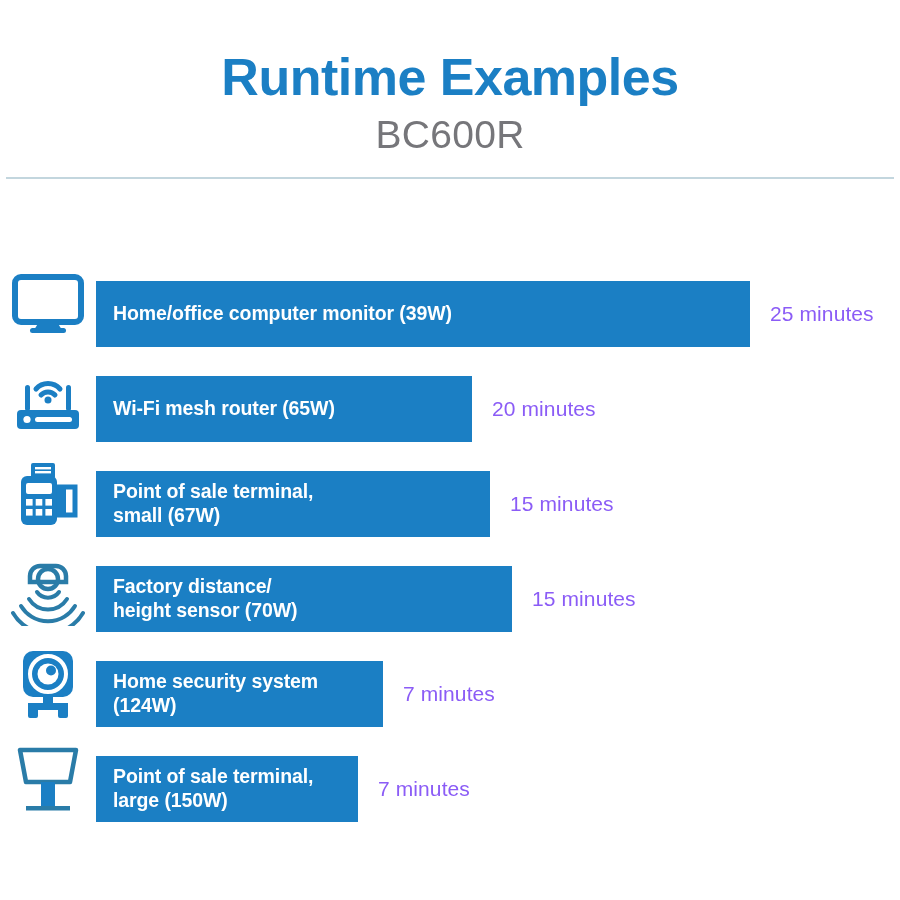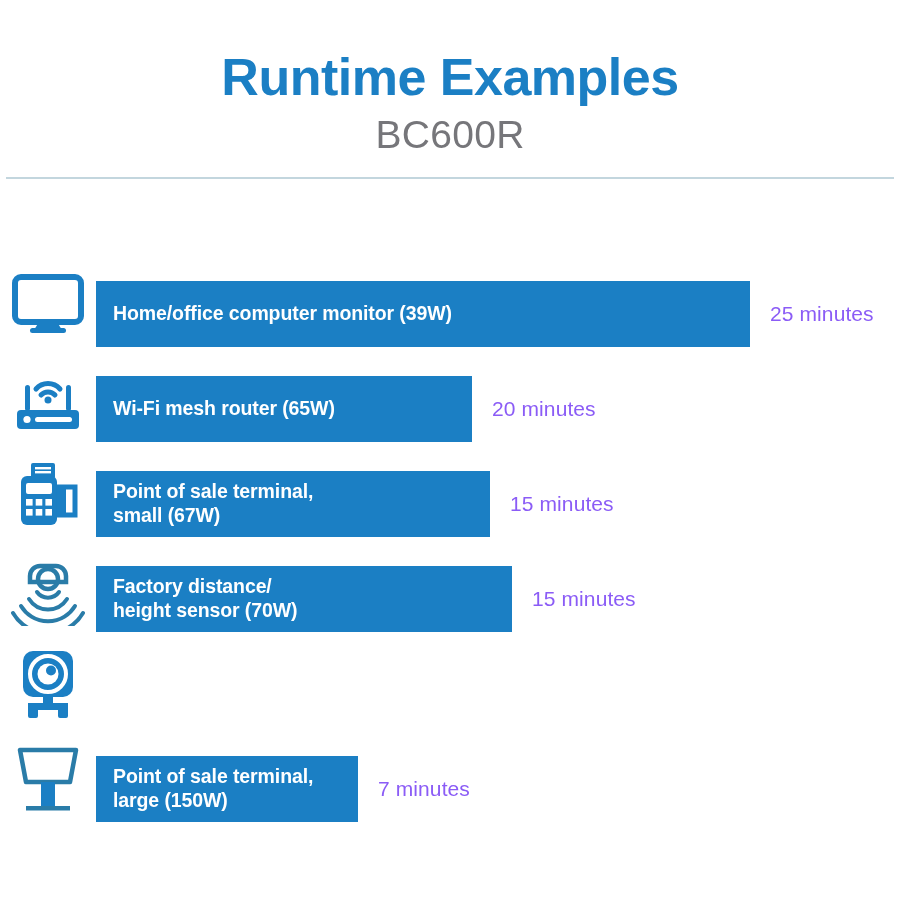--- a/index.html
+++ b/index.html
@@ -211,20 +211,27 @@
     <div class="icon-cell">
       <svg width="68" height="72" viewBox="0 0 68 72">
         <rect x="9" y="3" width="50" height="46" rx="10" ry="10" fill="#1b7fc4"></rect>
         <circle cx="34" cy="26" r="18" fill="none" stroke="#ffffff" stroke-width="4"></circle>
         <circle cx="34" cy="26" r="10.5" fill="#ffffff"></circle>
         <circle cx="37" cy="22.5" r="5" fill="#1b7fc4"></circle>
         <rect x="29" y="48" width="10" height="7" fill="#1b7fc4"></rect>
         <path d="M14 55 L54 55 L54 68 A2 2 0 0 1 52 70 L46 70 A2 2 0 0 1 44 68 L44 62 L24 62 L24 68 A2 2 0 0 1 22 70 L16 70 A2 2 0 0 1 14 68 Z" fill="#1b7fc4"></path>
       </svg>
     </div>
+    <div class="bar-wrap">
+      <div class="bar" style="width:287px">
+        <span class="bar-label">Home security system
+(124W)</span>
+      </div>
+      <span class="value-label">7 minutes</span>
+    </div>
   </div>
 
   <div class="row">
     <div class="icon-cell">
       <svg width="72" height="70" viewBox="0 0 72 70">
         <path d="M8 6 L64 6 L58 38 L14 38 Z" fill="none" stroke="#2a7ca8" stroke-width="4.5" stroke-linejoin="round"></path>
         <rect x="29" y="38" width="14" height="24" fill="#1b7fc4"></rect>
         <rect x="14" y="62" width="44" height="4.5" fill="#2a7ca8"></rect>
       </svg>
     </div>

